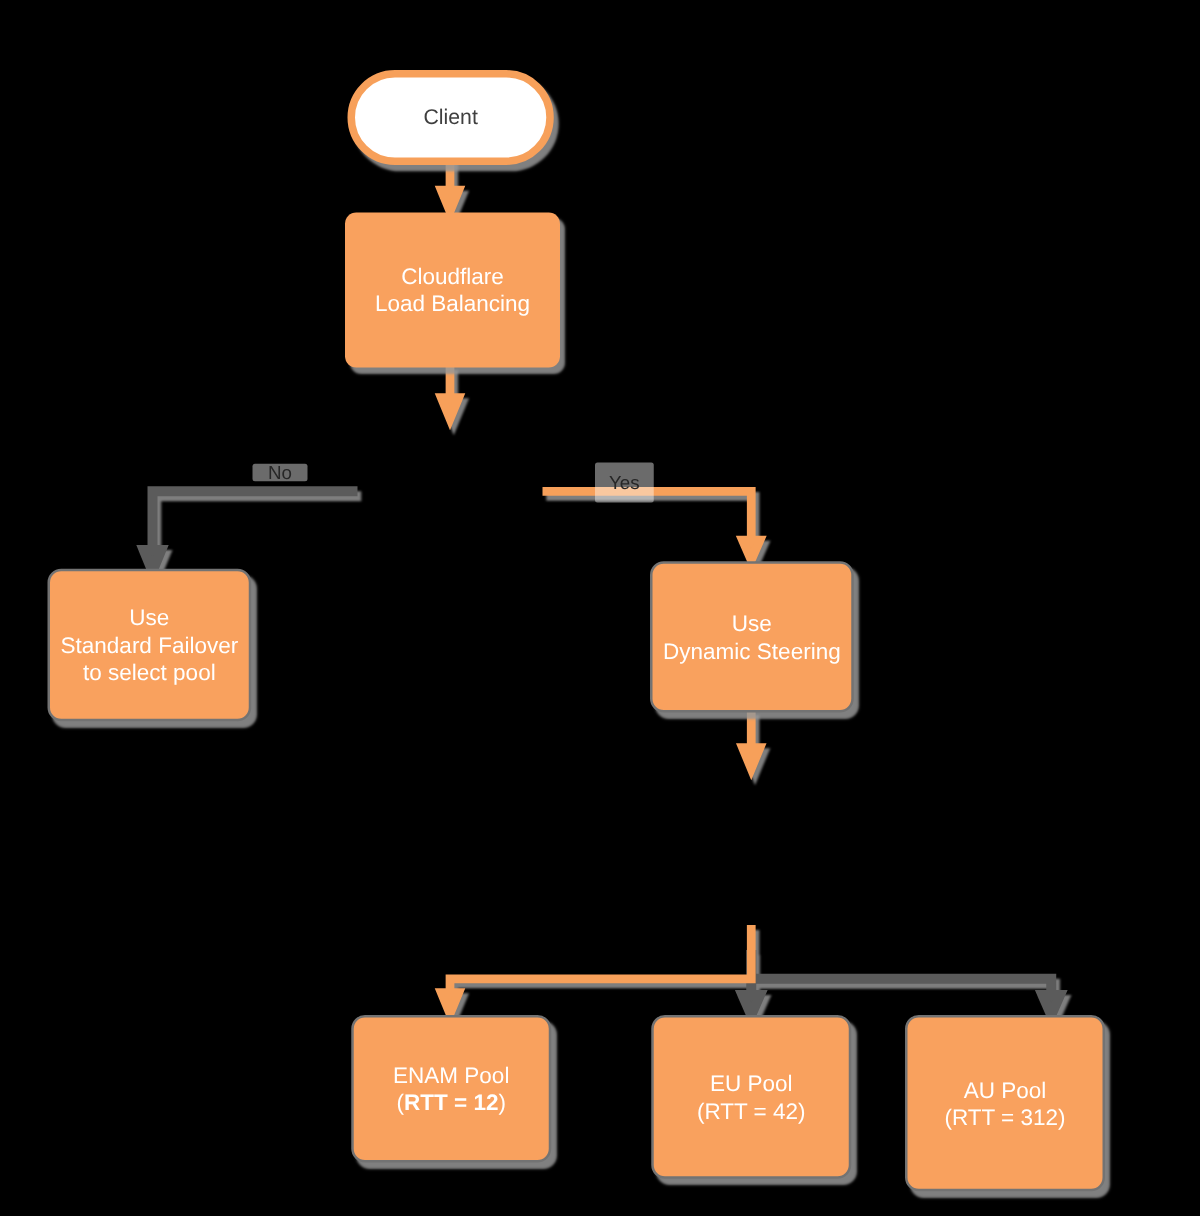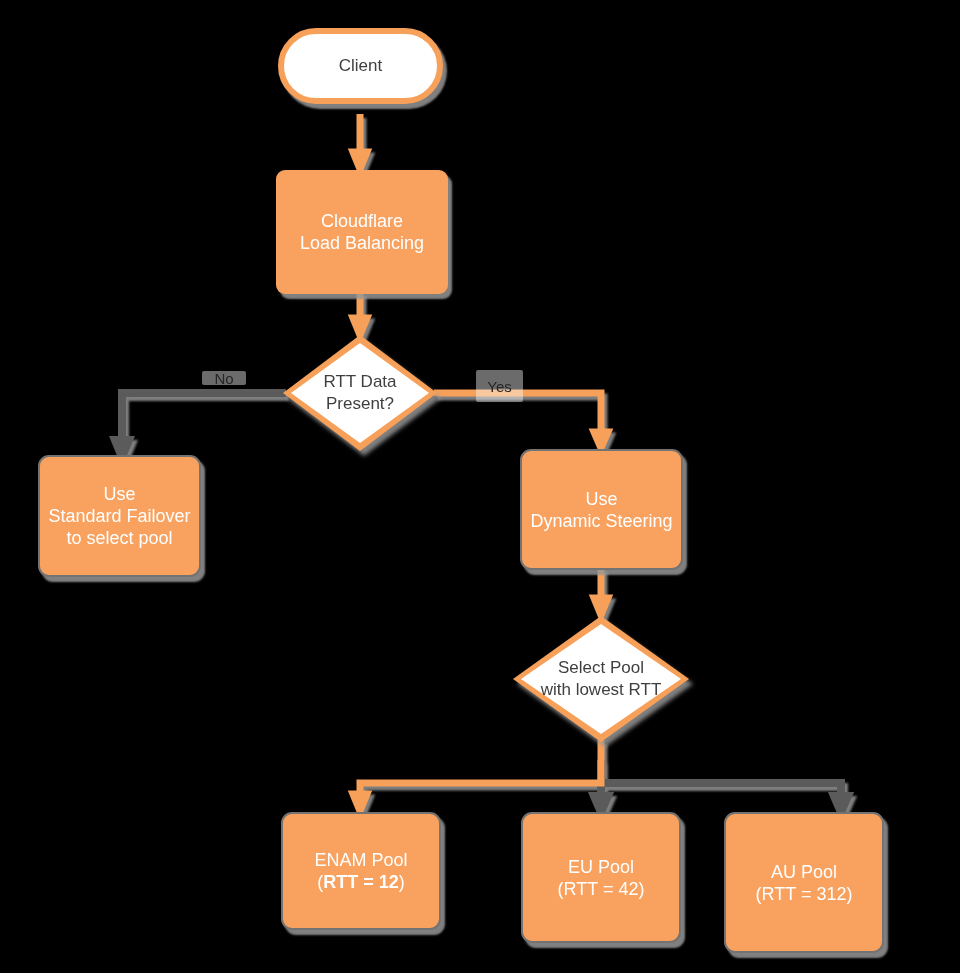--- a/index.html
+++ b/index.html
@@ -81,41 +81,31 @@
       <polygon points="594,432 608,432 601,448"></polygon>
 
       <path d="M601 568 V600" fill="none"></path>
       <polygon points="594,598 608,598 601,615"></polygon>
 
       <path d="M601 740 V783 H360 V796" fill="none"></path>
       <polygon points="353,794 367,794 360,811"></polygon>
     </g>
   </svg>
 
-  <div class="node pill" style="left:278px; top:28px; width:165px; height:76px;">
+  <div class="node pill" style="left:278px; top:56px; width:165px; height:76px;">
     <span>Client</span>
   </div>
 
   <div class="node box" style="left:276px; top:170px; width:172px; height:124px;">
     <div class="lines">
       <div>Cloudflare</div>
       <div>Load Balancing</div>
     </div>
   </div>
 
-  <div class="diamond" style="left:283px; top:335px; width:154px; height:116px;">
-    <div class="diamond-border"></div>
-    <div class="diamond-fill"></div>
-    <div class="diamond-text">
-      <div class="lines">
-        <div>RTT Data</div>
-        <div>Present?</div>
-      </div>
-    </div>
-  </div>
 
   <div class="edge-label" style="left:202px; top:371px; width:44px; height:14px;">
     <span>No</span>
   </div>
   <div class="edge-label" style="left:476px; top:370px; width:47px; height:32px;">
     <span>Yes</span>
   </div>
 
   <div class="node box bordered" style="left:38px; top:455px; width:163px; height:122px;">
     <div class="lines">
@@ -125,30 +115,20 @@
     </div>
   </div>
 
   <div class="node box bordered" style="left:520px; top:449px; width:163px; height:121px;">
     <div class="lines">
       <div>Use</div>
       <div>Dynamic Steering</div>
     </div>
   </div>
 
-  <div class="diamond" style="left:513px; top:616px; width:176px; height:126px;">
-    <div class="diamond-border"></div>
-    <div class="diamond-fill"></div>
-    <div class="diamond-text">
-      <div class="lines">
-        <div>Select Pool</div>
-        <div>with lowest RTT</div>
-      </div>
-    </div>
-  </div>
 
   <div class="node box bordered" style="left:281px; top:812px; width:160px; height:118px;">
     <div class="lines">
       <div>ENAM Pool</div>
       <div><span>(</span><b>RTT = 12</b><span>)</span></div>
     </div>
   </div>
 
   <div class="node box bordered" style="left:521px; top:812px; width:160px; height:131px;">
     <div class="lines">

